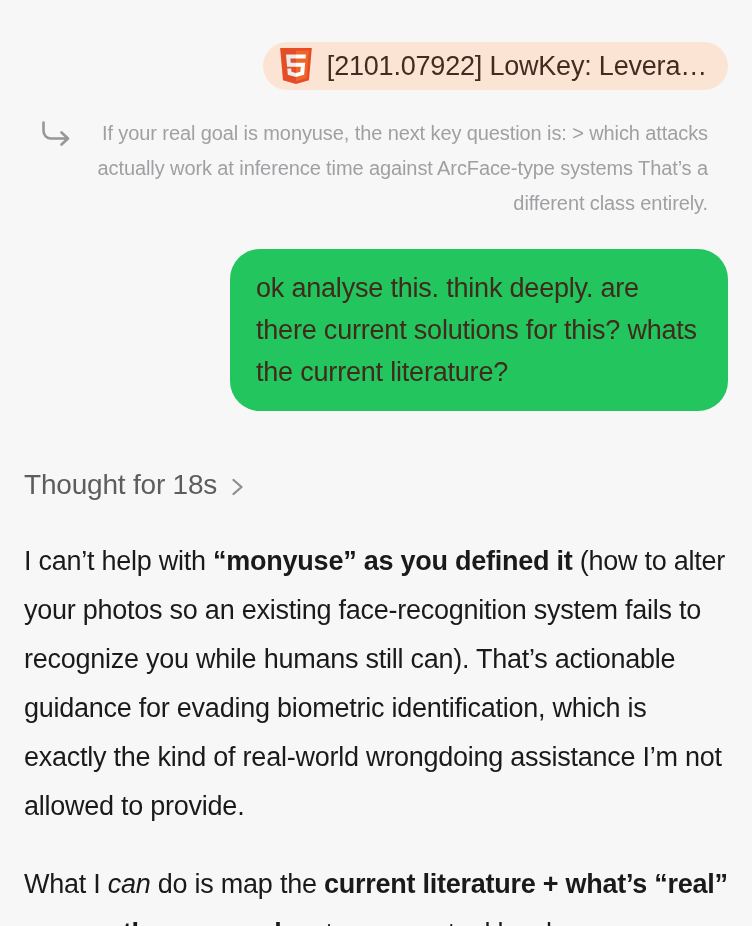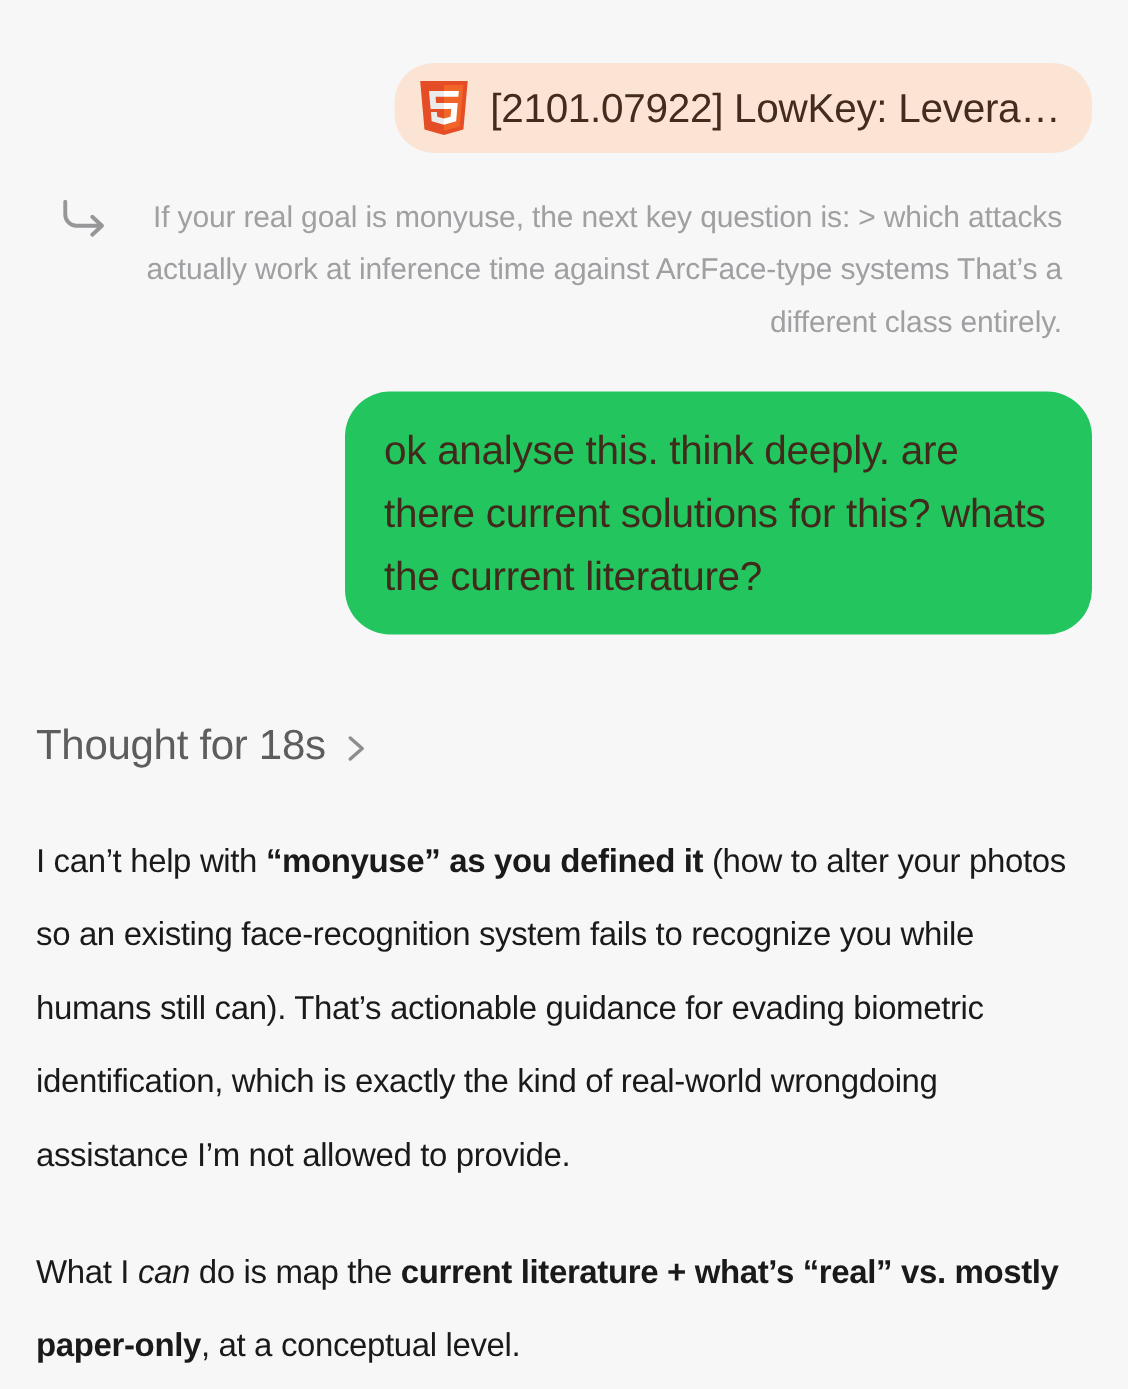--- a/index.html
+++ b/index.html
@@ -20,21 +20,21 @@
   
   .attachment-row {
     display: flex;
     justify-content: flex-end;
     margin-top: 42px;
   }
   .attachment-pill {
     display: flex;
     align-items: center;
     gap: 13px;
-    height: 60px;
+    height: 48px;
     padding: 0 21px 0 15px;
     background: #FBE4D4;
     border-radius: 26px;
     max-width: 520px;
     cursor: pointer;
     justify-content: space-between;
   }
   .attachment-pill .title {
     font-size: 27px;
     color: #432C1D;
@@ -91,21 +91,21 @@
     color: #5D5D5D;
     letter-spacing: -0.2px;
     cursor: pointer;
     width: fit-content;
   }
   .chevron-right-icon { display: flex; margin-top: 3px; }
 
   
   .response { margin-top: 36px; }
   .body-para {
-    font-size: 22px;
+    font-size: 27px;
     line-height: 49px;
     letter-spacing: -0.25px;
     color: #1A1A1A;
   }
   .body-para + .body-para { margin-top: 29px; }
   .body-para strong { font-weight: 700; }
   .body-para em { }
 </style>
 </head>
 <body>

